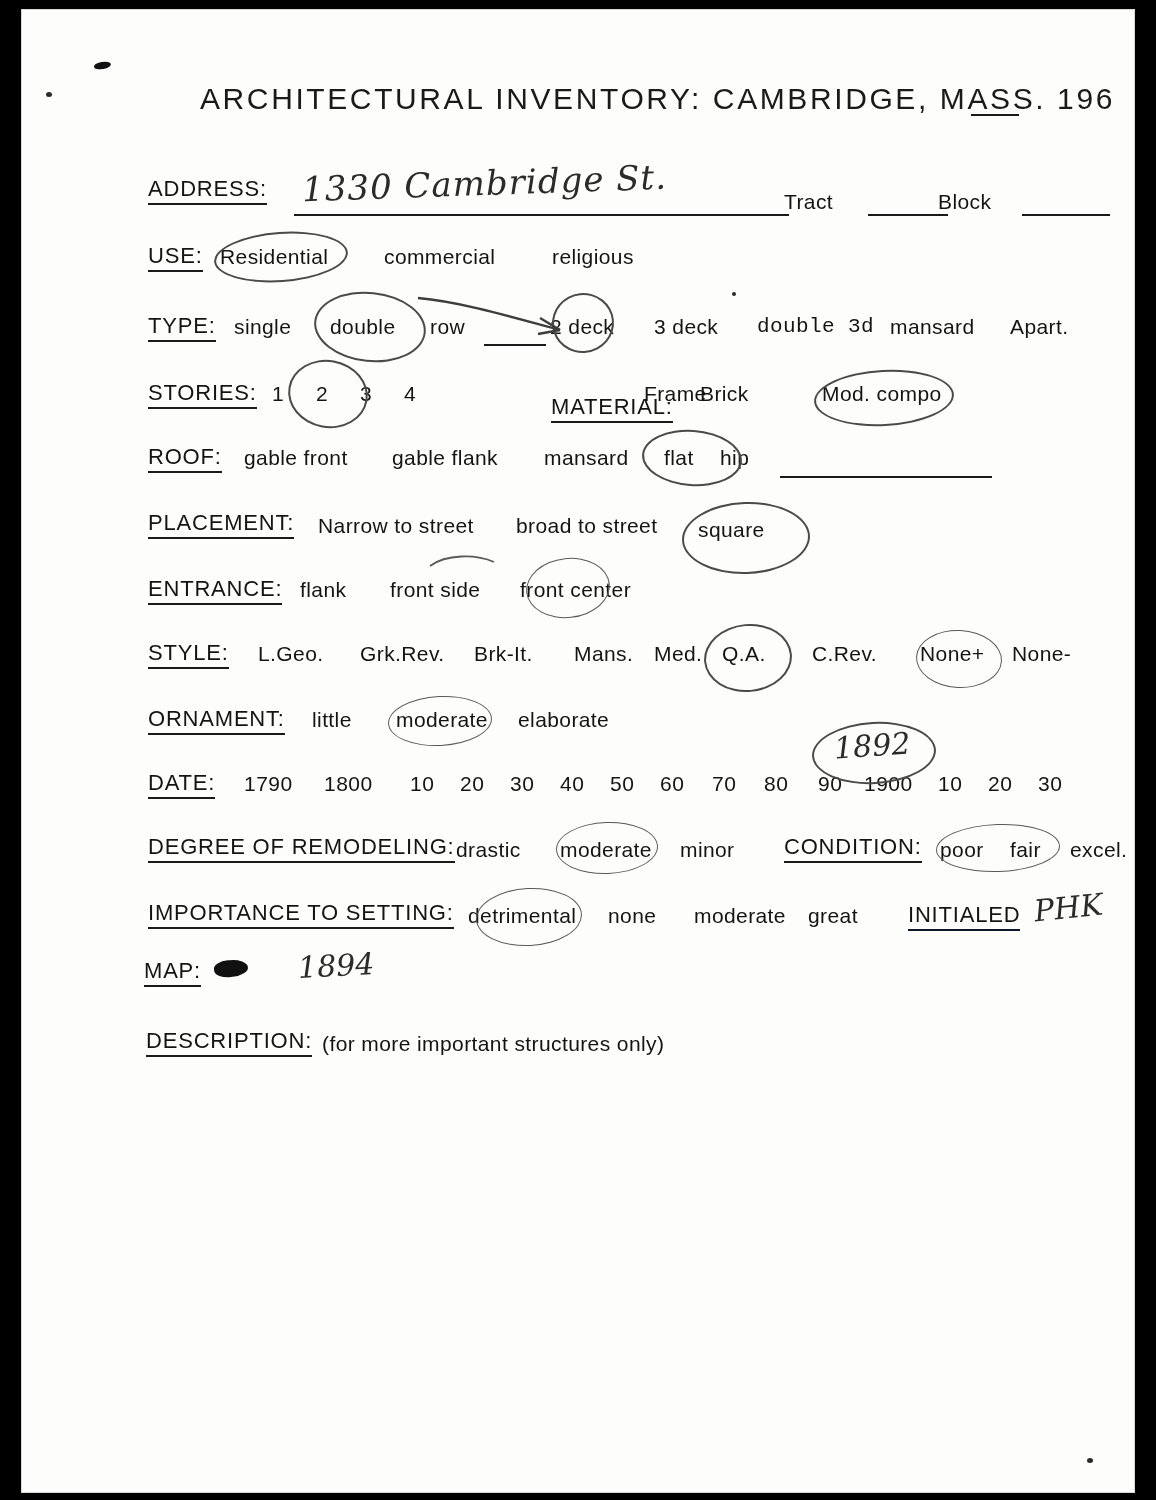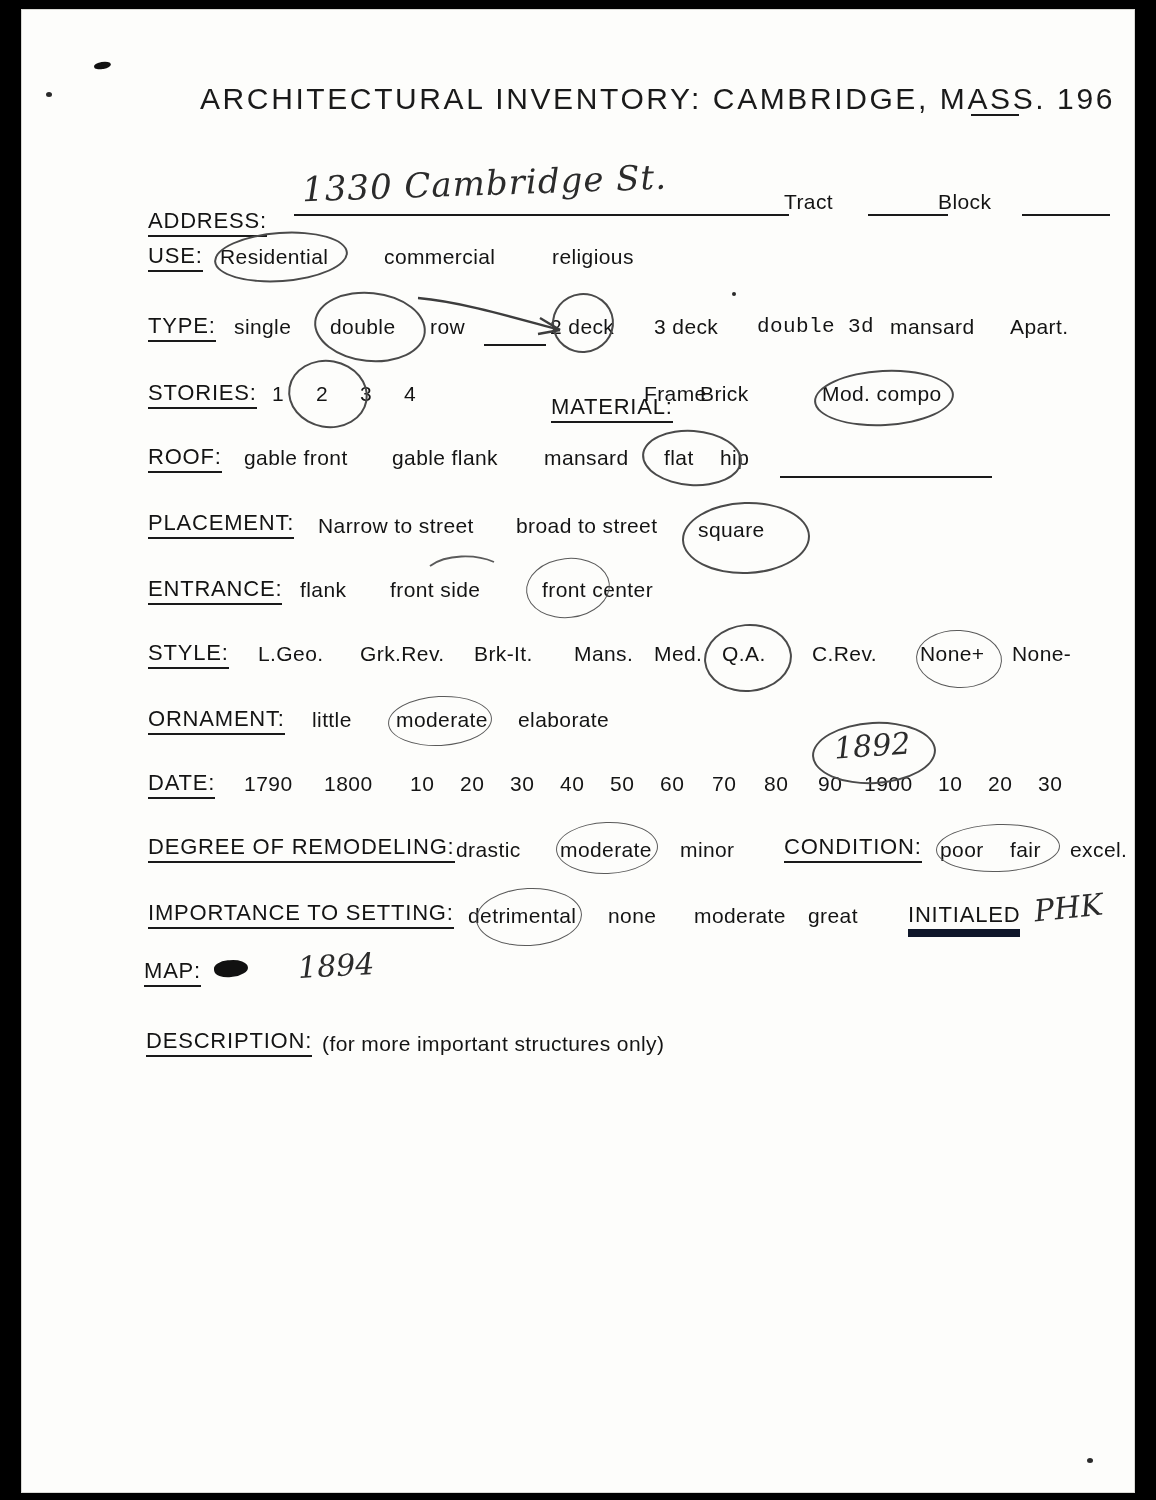--- a/index.html
+++ b/index.html
@@ -118,21 +118,21 @@
   <div class="sheet">
 
     <div class="blot" style="left:72px; top:52px; width:17px; height:7px; transform:rotate(-10deg);"></div>
     <div class="speck" style="left:24px; top:82px; width:6px; height:5px;"></div>
     <div class="speck" style="left:1065px; top:1448px; width:6px; height:5px;"></div>
     <div class="speck" style="left:710px; top:282px; width:4px; height:4px;"></div>
 
     <div class="typed title" style="left:178px; top:72px;">ARCHITECTURAL INVENTORY:  CAMBRIDGE, MASS.  196</div>
     <div class="rule" style="left:949px; top:104px; width:48px;"></div>
 
-    <div class="typed label" style="left:126px; top:166px;margin-top:32px;">ADDRESS:</div>
+    <div class="typed label" style="left:126px; top:166px;">ADDRESS:</div>
     <div class="hand hand-addr" style="left:280px; top:153px;">1330 Cambridge St.</div>
     <div class="rule" style="left:272px; top:204px; width:495px;"></div>
 
     <div class="typed opt" style="left:762px; top:180px;">Tract</div>
     <div class="rule" style="left:846px; top:204px; width:80px;"></div>
     <div class="typed opt" style="left:916px; top:180px;">Block</div>
     <div class="rule" style="left:1000px; top:204px; width:88px;"></div>
 
     <div class="typed label" style="left:126px; top:233px;">USE:</div>
     <div class="typed opt" style="left:198px; top:235px;">Residential</div>
@@ -181,21 +181,21 @@
 
     <div class="typed label" style="left:126px; top:500px;">PLACEMENT:</div>
     <div class="typed opt" style="left:296px; top:504px;">Narrow to street</div>
     <div class="typed opt" style="left:494px; top:504px;">broad to street</div>
     <div class="typed opt" style="left:676px; top:508px;">square</div>
     <div class="circle" style="left:660px; top:492px; width:128px; height:72px; transform:rotate(-2deg);"></div>
 
     <div class="typed label" style="left:126px; top:566px;">ENTRANCE:</div>
     <div class="typed opt" style="left:278px; top:568px;">flank</div>
     <div class="typed opt" style="left:368px; top:568px;">front side</div>
-    <div class="typed opt" style="left:498px; top:568px;margin-left:22px;">front center</div>
+    <div class="typed opt" style="left:498px; top:568px;">front center</div>
     <div class="circle thin" style="left:504px; top:548px; width:84px; height:60px; transform:rotate(-6deg);"></div>
     <svg class="arrow" style="left:406px; top:540px;" width="70" height="22" viewBox="0 0 70 22">
       <path d="M2 16 C 18 4, 48 4, 66 12" stroke="#5a5a5a" stroke-width="1.8" fill="none"></path>
     </svg>
 
     <div class="typed label" style="left:126px; top:630px;">STYLE:</div>
     <div class="typed opt" style="left:236px; top:632px;">L.Geo.</div>
     <div class="typed opt" style="left:338px; top:632px;">Grk.Rev.</div>
     <div class="typed opt" style="left:452px; top:632px;">Brk-It.</div>
     <div class="typed opt" style="left:552px; top:632px;">Mans.</div>
@@ -244,21 +244,21 @@
     <div class="typed opt" style="left:1048px; top:828px;text-align:center;">excel.</div>
     <div class="circle thin" style="left:914px; top:814px; width:124px; height:48px; transform:rotate(-2deg);"></div>
 
     <div class="typed label" style="left:126px; top:890px;">IMPORTANCE TO SETTING:</div>
     <div class="typed opt" style="left:446px; top:894px;">detrimental</div>
     <div class="typed opt" style="left:586px; top:894px;">none</div>
     <div class="typed opt" style="left:672px; top:894px;">moderate</div>
     <div class="typed opt" style="left:786px; top:894px;">great</div>
     <div class="circle thin" style="left:454px; top:878px; width:106px; height:58px; transform:rotate(-3deg);"></div>
 
-    <div class="typed label nounder" style="left:886px; top:892px; border-bottom:8px solid #0f172a;text-align:right;">INITIALED</div>
+    <div class="typed label nounder" style="left:886px; top:892px; border-bottom:2px solid #0f172a;text-align:right;">INITIALED</div>
     <div class="hand hand-init" style="left:1012px; top:880px;">PHK</div>
 
     <div class="typed label" style="left:122px; top:948px;">MAP:</div>
     <div class="blot" style="left:192px; top:950px; width:34px; height:17px; transform:rotate(-6deg);"></div>
     <div class="hand hand-num" style="left:276px; top:938px;">1894</div>
 
     <div class="typed label" style="left:124px; top:1018px;">DESCRIPTION:</div>
     <div class="typed opt" style="left:300px; top:1022px;">(for more important structures only)</div>
 
   </div>

